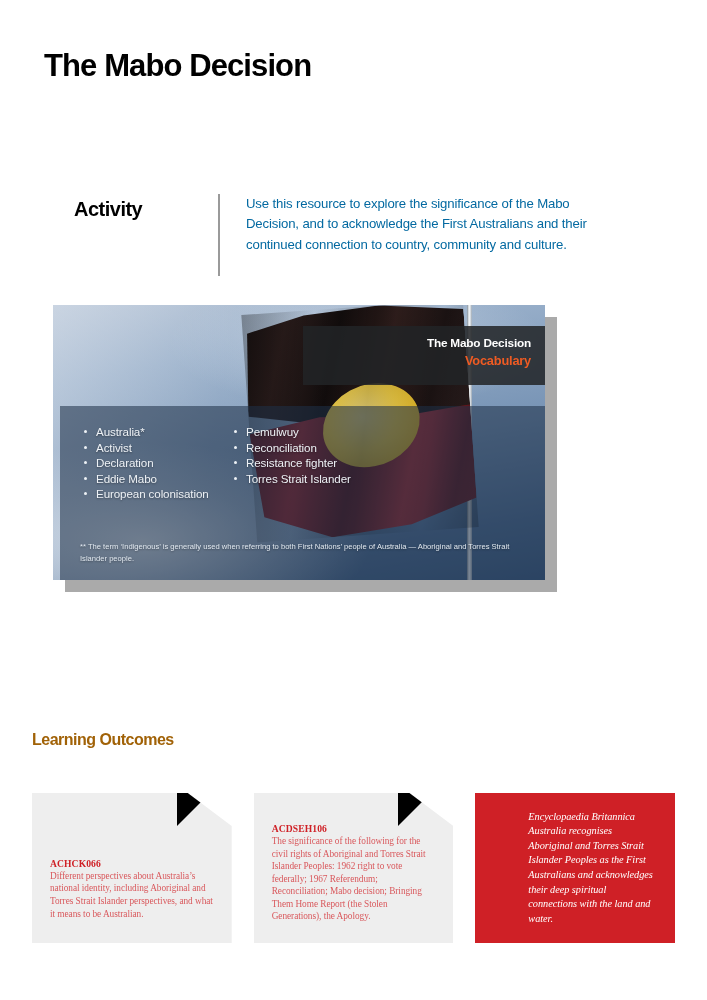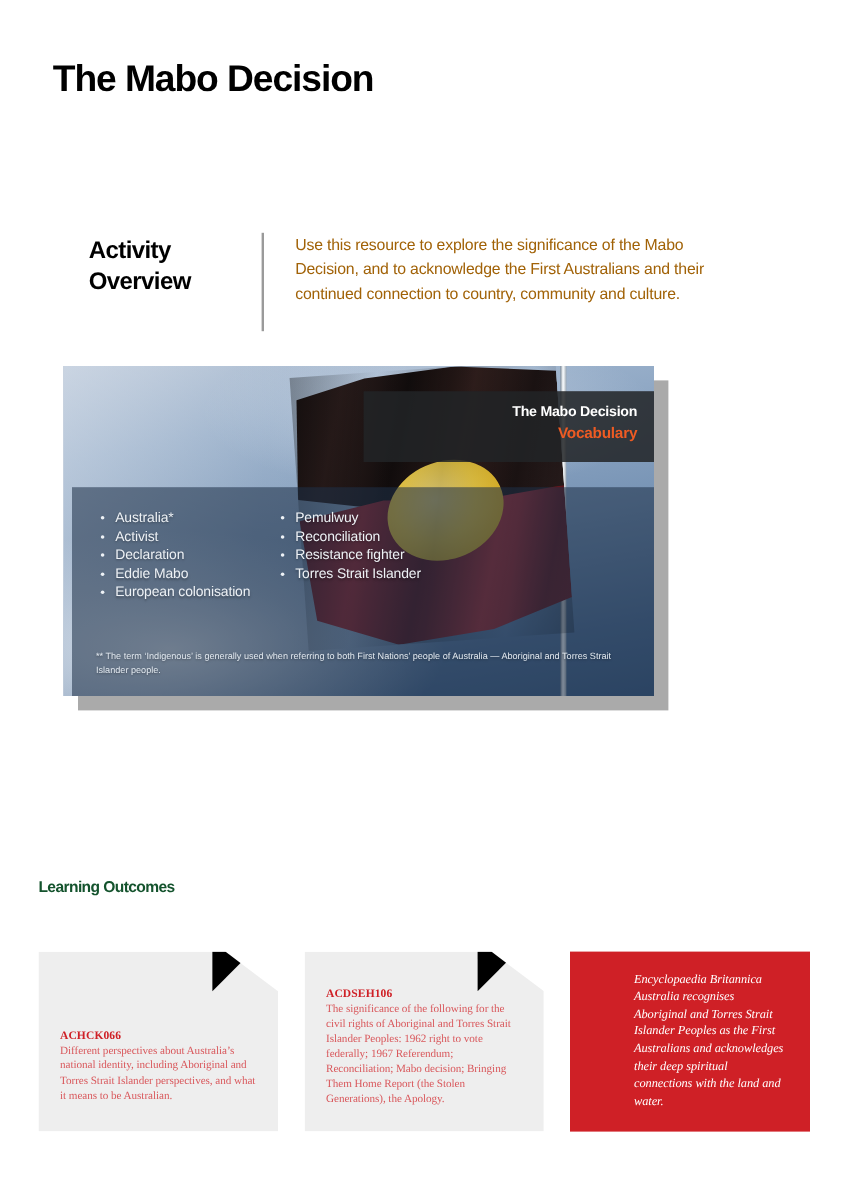--- a/index.html
+++ b/index.html
@@ -52,21 +52,21 @@
     width: 2px;
     align-self: stretch;
     min-height: 82px;
     background: #9a9a9a;
     margin-right: 26px;
   }
   .overview-body {
     width: 362px;
     font-size: 13.2px;
     line-height: 1.55;
-    color: #a16207;
+    color: #0369a1;
     letter-spacing: -0.15px;
   }
 
   
   .hero-wrap {
     position: absolute;
     left: 53px;
     top: 305px;
     width: 492px;
     height: 275px;
@@ -230,24 +230,24 @@
     color: #e2e9f0;
     letter-spacing: 0px;
     text-shadow: 0 1px 2px rgba(0,0,0,0.35);
   }
 
   
   .lo-heading {
     position: absolute;
     left: 32px;
     top: 731px;
-    font-size: 13px;
+    font-size: 16px;
     font-weight: bold;
     letter-spacing: -0.5px;
-    color: #14532d;
+    color: #a16207;
   }
 
   .lo-row {
     position: absolute;
     left: 32px;
     top: 793px;
     width: 643px;
     height: 150px;
     display: flex;
     gap: 22px;
@@ -310,21 +310,20 @@
 </head>
 <body>
 
 <div class="page">
 
   <h1 class="page-title">The Mabo Decision</h1>
 
   <div class="overview">
     <div class="overview-heading">
       <div>Activity</div>
-      <div>Overview</div>
     </div>
     <div class="overview-rule"></div>
     <div class="overview-body">Use this resource to explore the significance of the Mabo Decision, and to acknowledge the First Australians and their continued connection to country, community and culture.</div>
   </div>
 
   <div class="hero-wrap">
     <div class="hero-shadow"></div>
 
     <div class="hero">
       <div class="sky">

